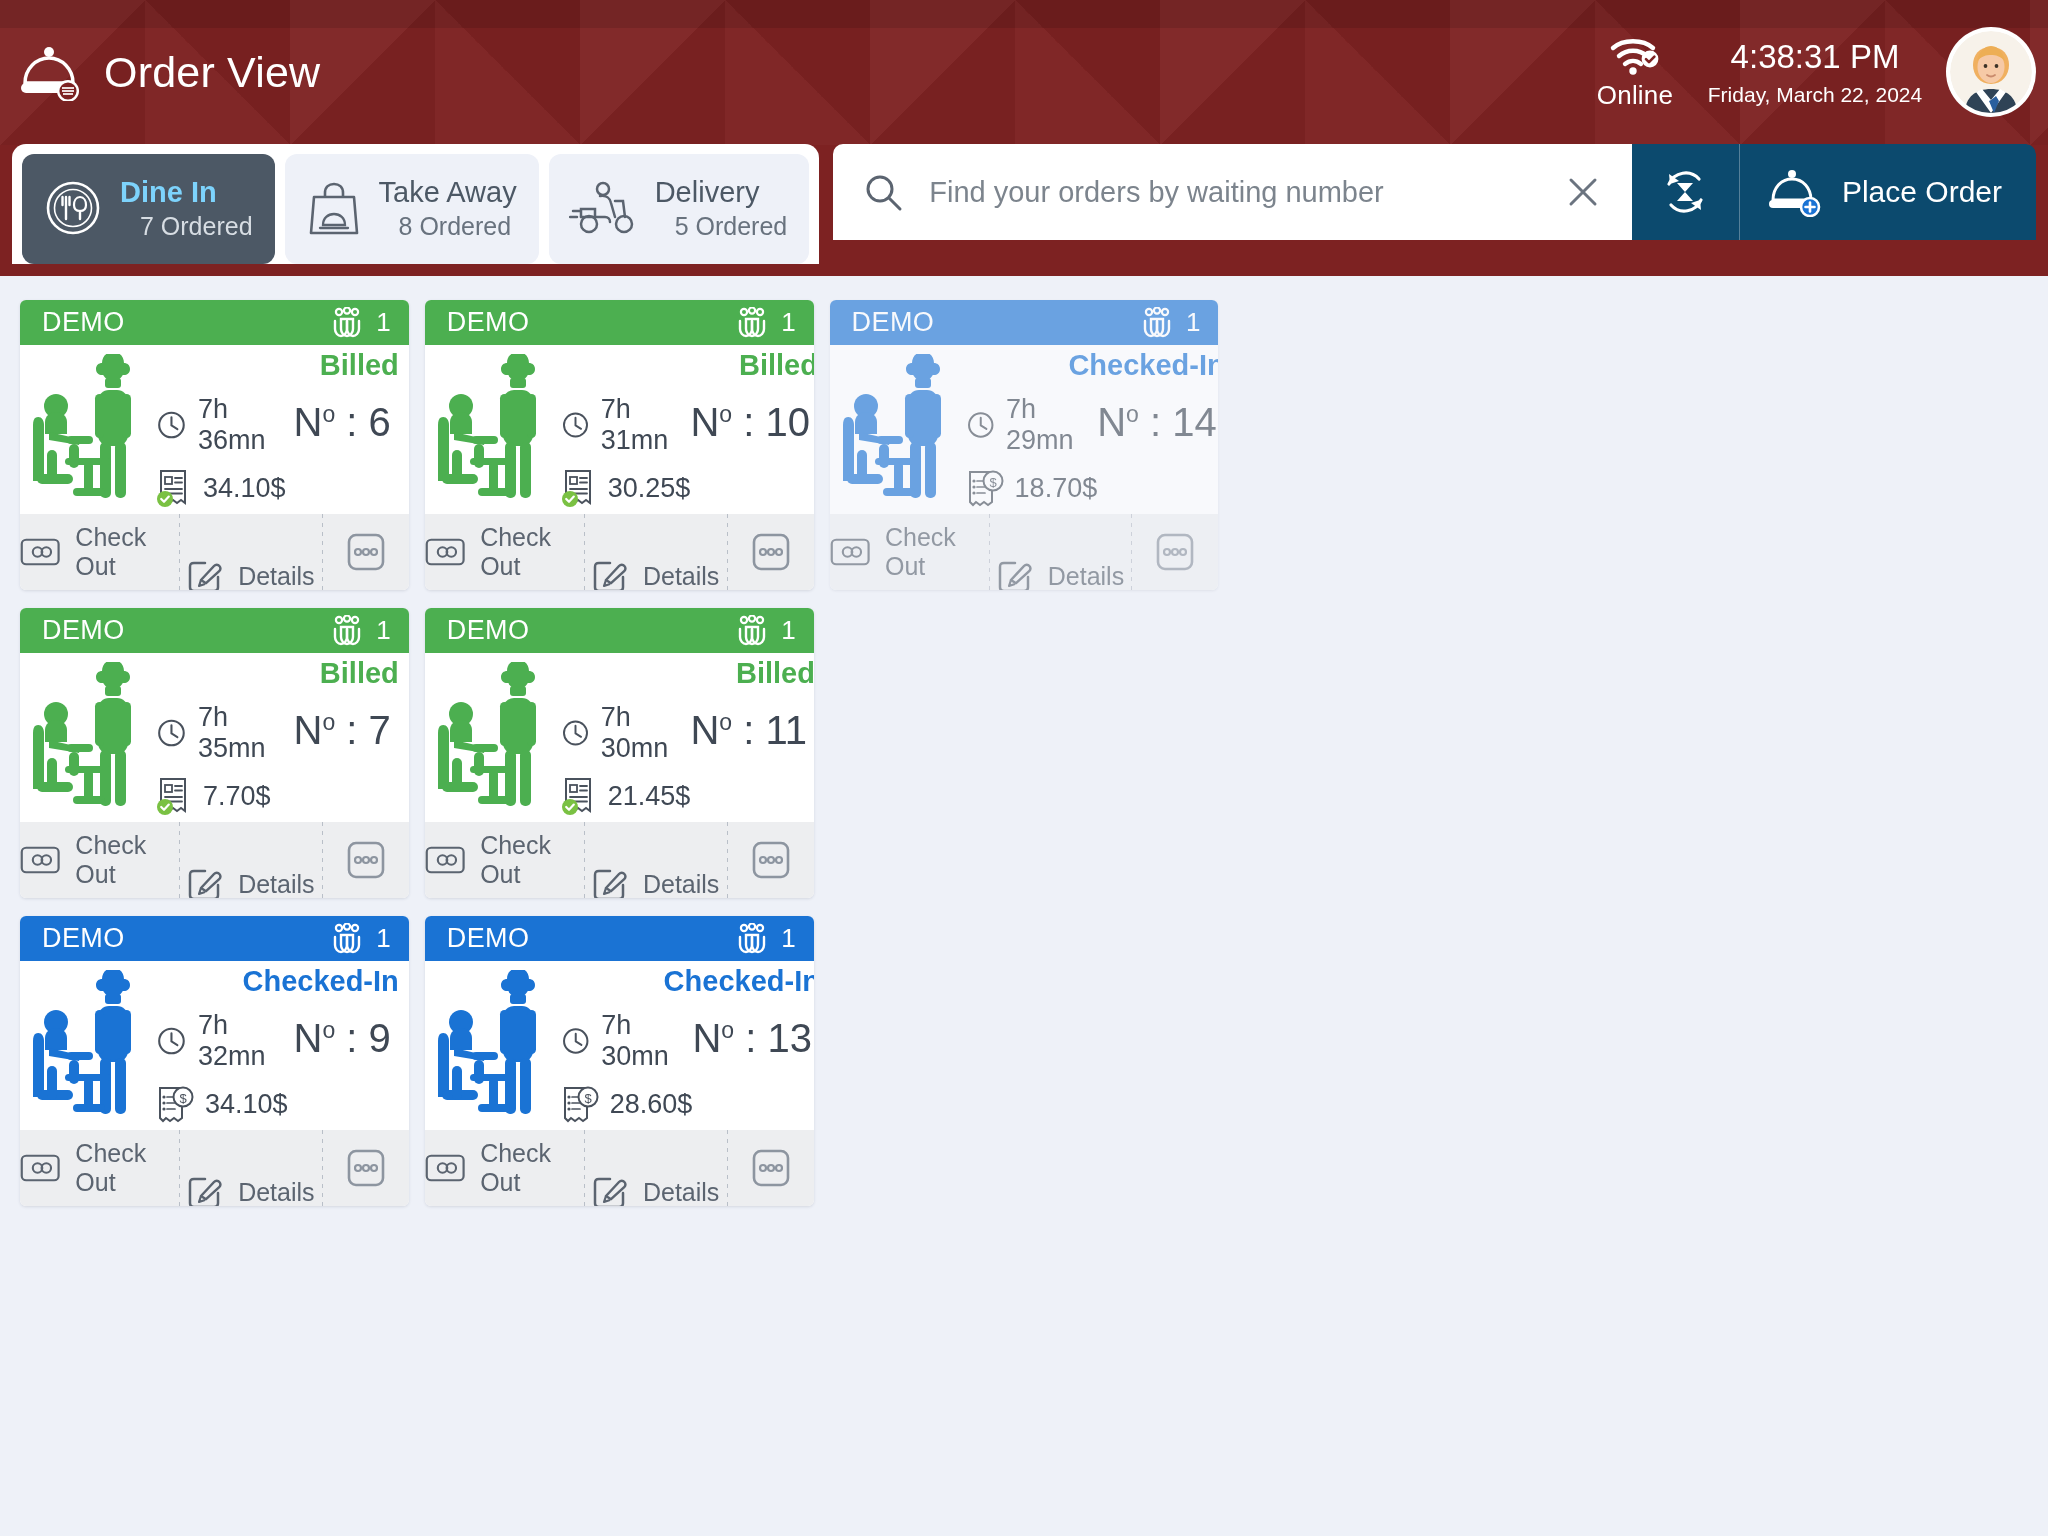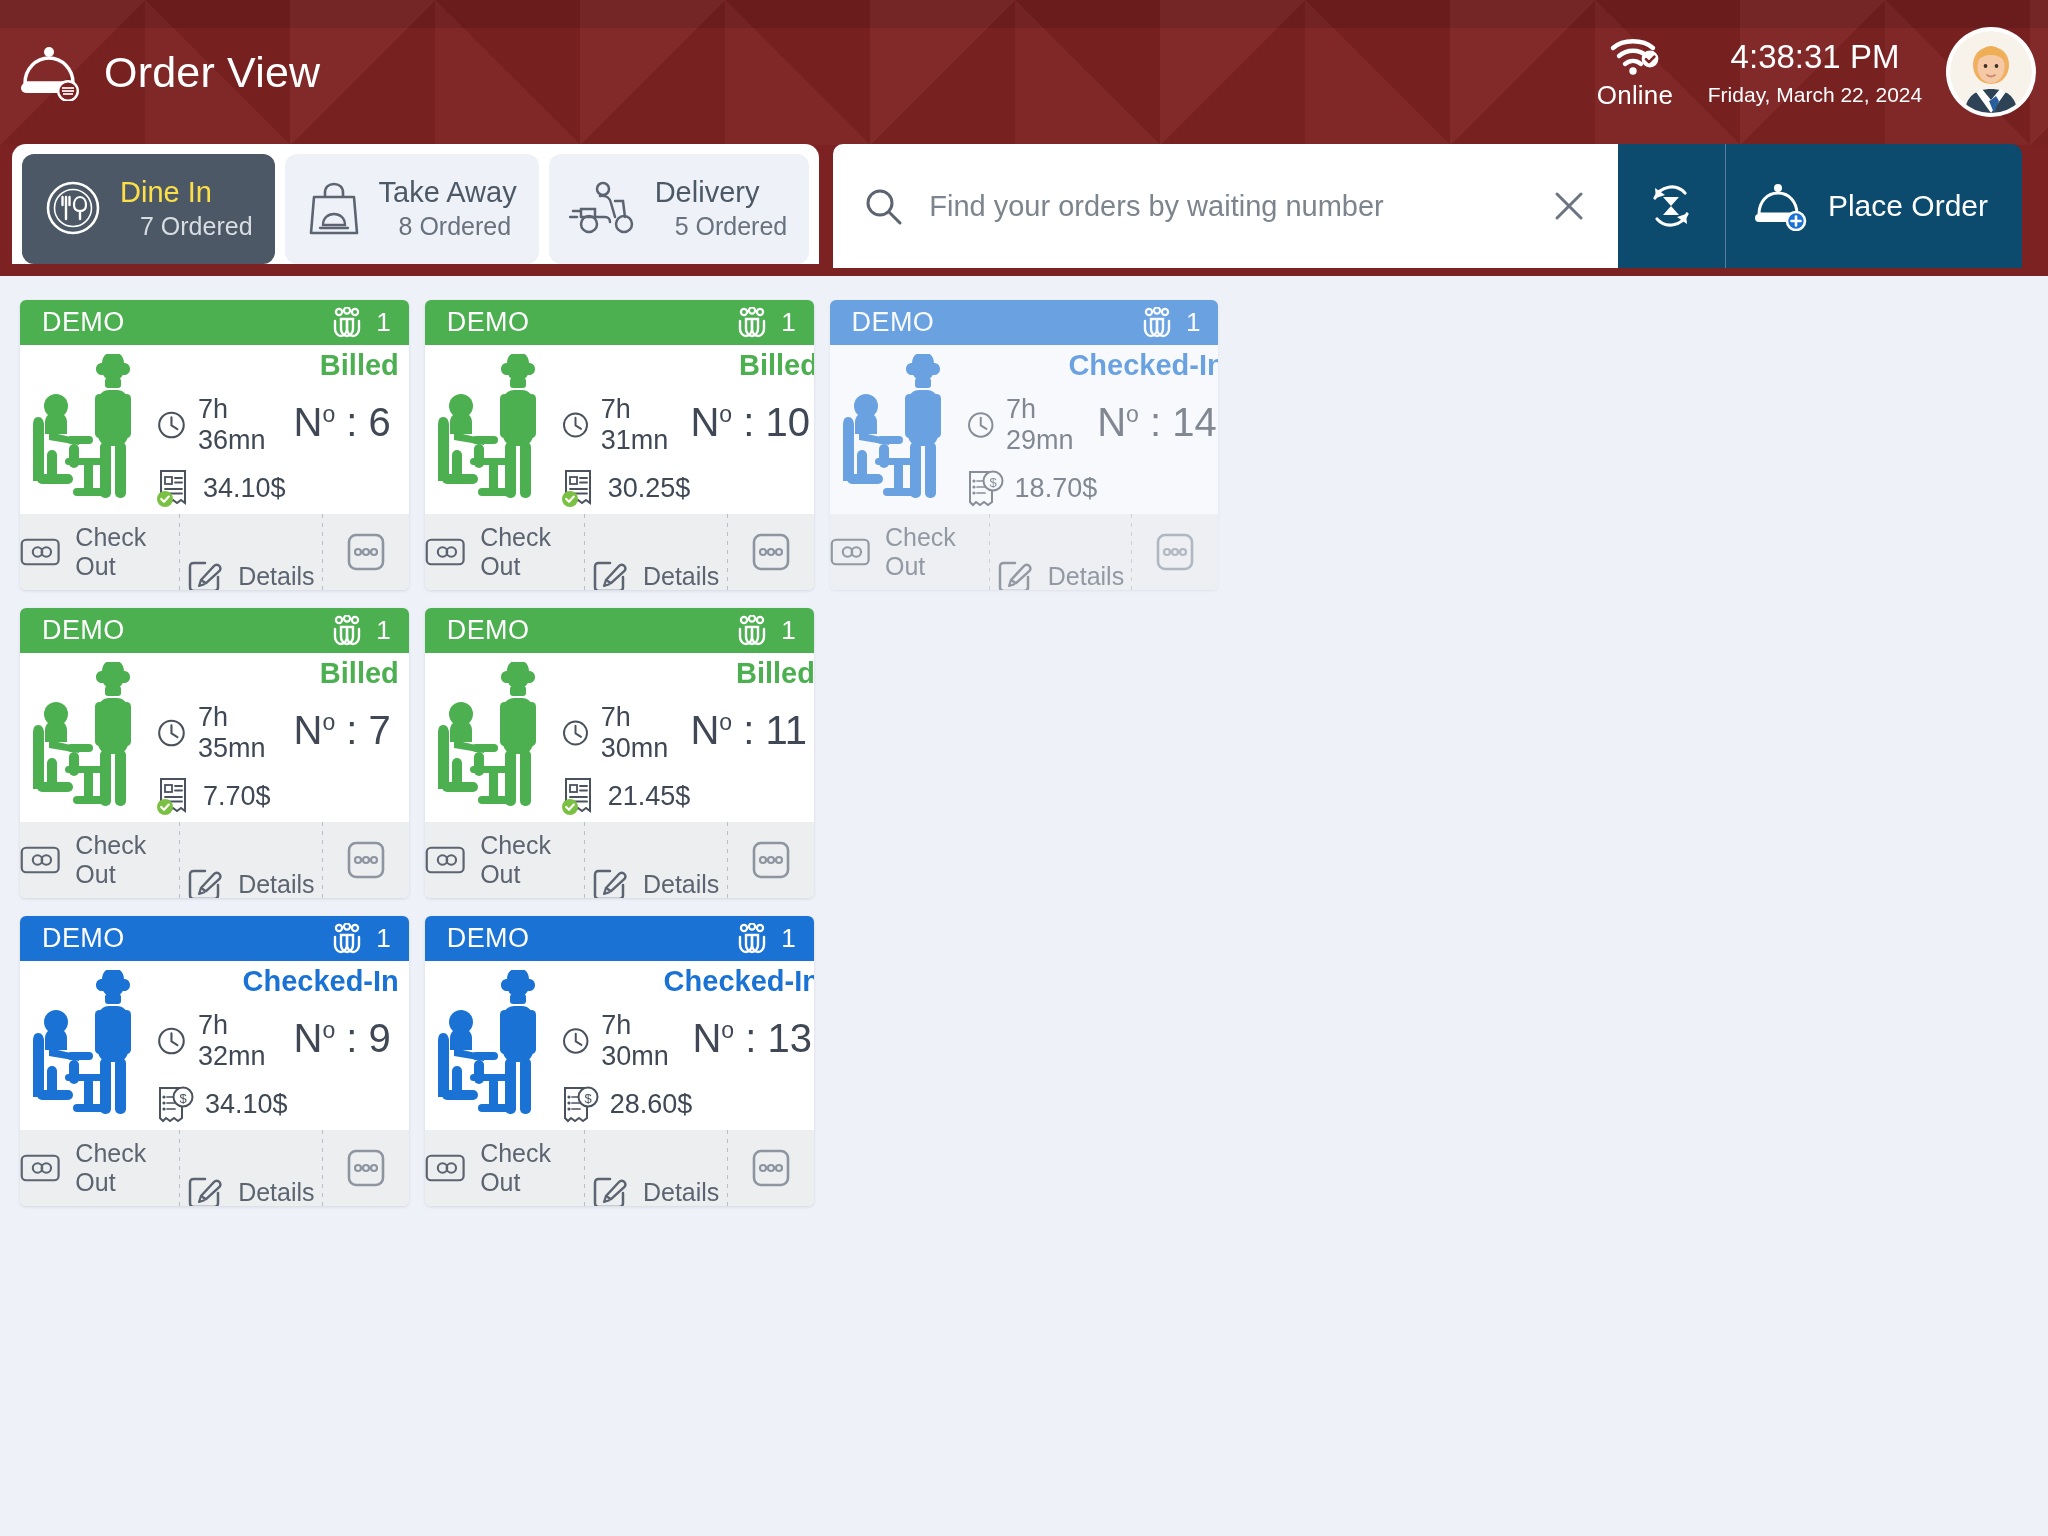--- a/index.html
+++ b/index.html
@@ -83,31 +83,31 @@
     border-radius: 12px;
     padding: 14px 22px 16px 20px;
     background: #eef1f8;
     min-width: 184px;
     height: 110px;
   }
   .tab.active { background: #4c5865; }
   .tab-texts { display: flex; flex-direction: column; gap: 3px; }
   .tab-title { font-size: 29px; color: #4c5865; }
   .tab-sub { font-size: 25px; color: #68727e; margin-left: 20px; }
-  .tab.active .tab-title { color: #fde047; }
+  .tab.active .tab-title { color: #7dd3fc; font-weight: bold; }
   .tab.active .tab-sub { color: #d7dde3; }
 
   .search-wrap {
     margin-left: 14px;
     display: flex;
-    height: 124px;
+    height: 96px;
     border-radius: 10px 10px 0 0;
     overflow: hidden;
     flex: 1;
-    margin-right: 26px;
+    margin-right: 12px;
   }
   .search-box {
     flex: 1; background: #fff;
     display: flex; align-items: center; gap: 26px;
     padding: 0 26px 0 30px;
   }
   .search-input {
     flex: 1; border: none; outline: none; background: transparent;
     font-family: "Liberation Sans", sans-serif;
     font-size: 29px; color: #3d4650;

